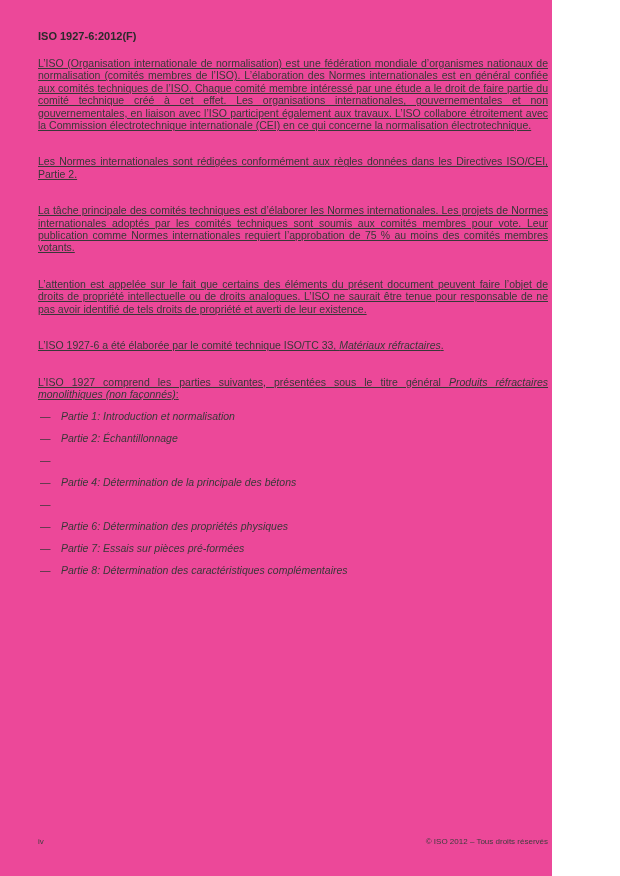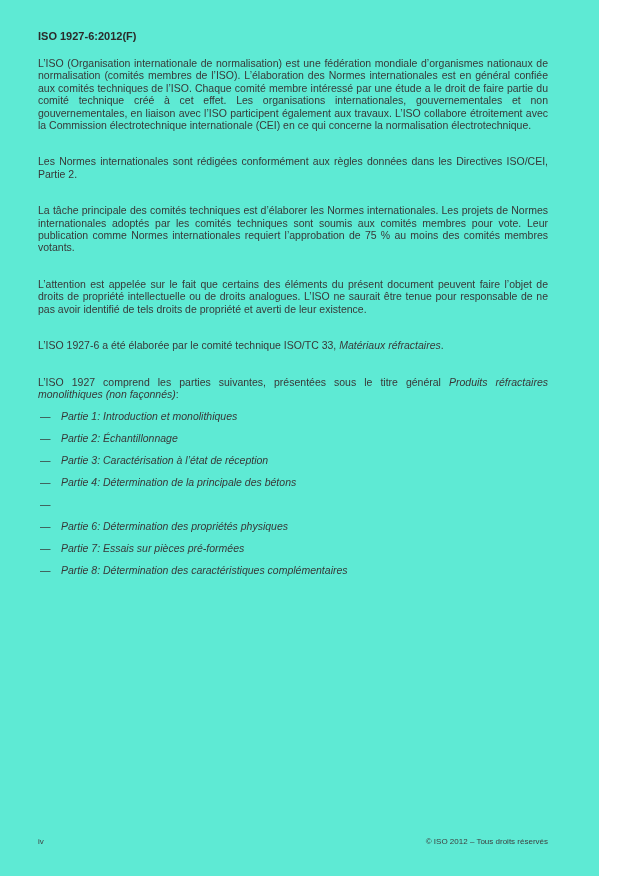--- a/index.html
+++ b/index.html
@@ -9,23 +9,23 @@
   }
   body {
     width: 620px;
     height: 876px;
     font-family: "Liberation Sans", sans-serif;
     color: #333333;
     overflow: hidden;
   }
   .page {
     position: relative;
-    width: 599px;
+    width: 552px;
     height: 876px;
-    background: #5eead4;
+    background: #ec4899;
   }
   .content {
     position: absolute;
     left: 38px;
     top: 0;
     width: 510px;
   }
   .doc-ref {
     margin-top: 30px;
     font-size: 11px;
@@ -39,20 +39,21 @@
     line-height: 18px;
     font-weight: bold;
     color: #2b2b2b;
   }
   .paragraphs .para {
     margin: 24px 0 0 0;
     font-size: 10.5px;
     line-height: 12.4px;
     text-align: justify;
     color: #383838;
+    text-decoration: underline;
   }
   .paragraphs .para:first-child {
     margin-top: 14px;
   }
   .italic {
     font-style: italic;
   }
   .parts-list {
     margin-top: 0;
   }
@@ -97,29 +98,28 @@
         <p class="para"><span>Les Normes internationales sont rédigées conformément aux règles données dans les Directives ISO/CEI, Partie 2.</span></p>
         <p class="para"><span>La tâche principale des comités techniques est d’élaborer les Normes internationales. Les projets de Normes internationales adoptés par les comités techniques sont soumis aux comités membres pour vote. Leur publication comme Normes internationales requiert l’approbation de 75 % au moins des comités membres votants.</span></p>
         <p class="para"><span>L’attention est appelée sur le fait que certains des éléments du présent document peuvent faire l’objet de droits de propriété intellectuelle ou de droits analogues. L’ISO ne saurait être tenue pour responsable de ne pas avoir identifié de tels droits de propriété et averti de leur existence.</span></p>
         <p class="para"><span>L’ISO 1927-6 a été élaborée par le comité technique ISO/TC 33, </span><span class="italic">Matériaux réfractaires</span><span>.</span></p>
         <p class="para"><span>L’ISO 1927 comprend les parties suivantes, présentées sous le titre général </span><span class="italic">Produits réfractaires monolithiques (non façonnés)</span><span>:</span></p>
       </div>
 
     <div class="parts-list">
         <div class="part-item">
           <span class="dash">—</span>
-          <span class="part-text">Partie 1: Introduction et monolithiques</span>
+          <span class="part-text">Partie 1: Introduction et normalisation</span>
         </div>
         <div class="part-item">
           <span class="dash">—</span>
           <span class="part-text">Partie 2: Échantillonnage</span>
         </div>
         <div class="part-item">
           <span class="dash">—</span>
-          <span class="part-text">Partie 3: Caractérisation à l’état de réception</span>
         </div>
         <div class="part-item">
           <span class="dash">—</span>
           <span class="part-text">Partie 4: Détermination de la principale des bétons</span>
         </div>
         <div class="part-item">
           <span class="dash">—</span>
         </div>
         <div class="part-item">
           <span class="dash">—</span>

